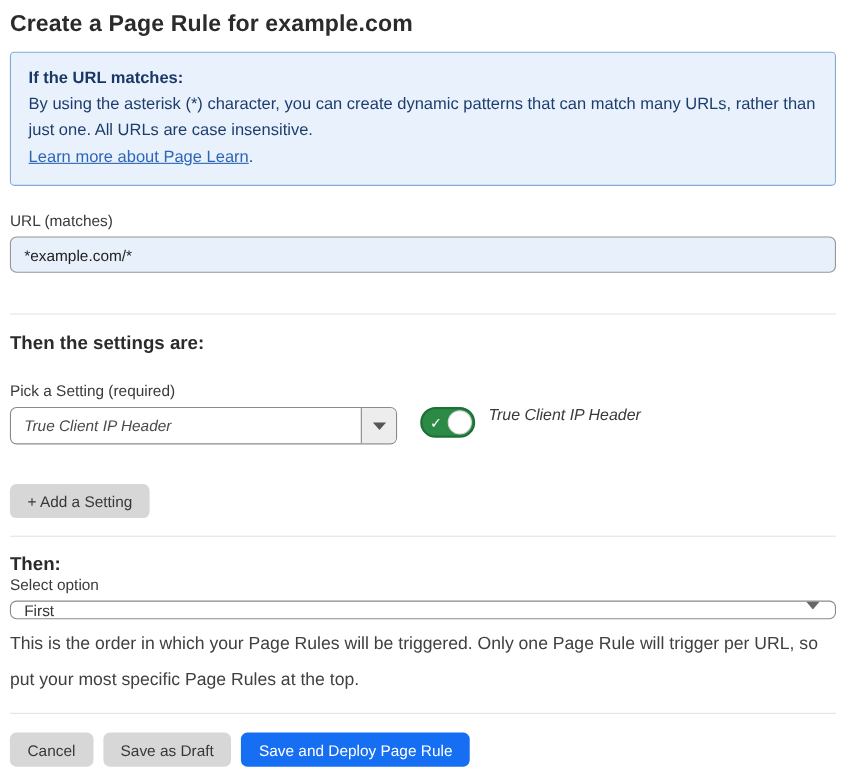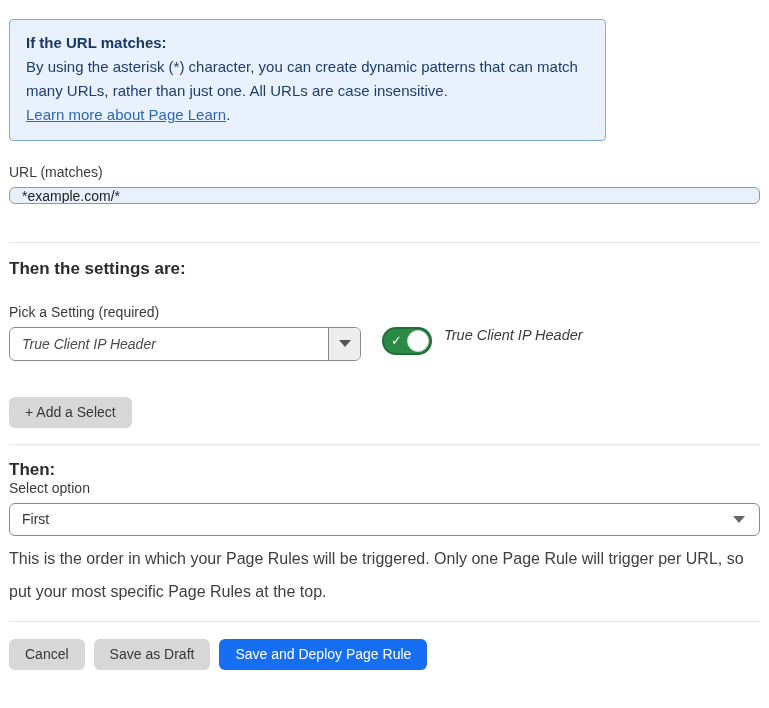--- a/index.html
+++ b/index.html
@@ -16,21 +16,21 @@
     font-size: 21px;
     font-weight: bold;
     color: #2b2b2b;
     letter-spacing: 0.1px;
     margin-top: 4px;
   }
 
   
   .info-box {
     margin-top: 13px;
-    width: 597px;
+    width: 751px;
     background: #e9f2fc;
     border: 1px solid #80abd8;
     border-radius: 4px;
     padding: 11px 16px 13px 16px;
     color: #1d3d6e;
     font-size: 15px;
     line-height: 24px;
   }
   .info-heading { font-weight: bold; color: #1a3866; }
   .info-body { margin-top: 0; }
@@ -45,21 +45,21 @@
     font-size: 14px;
     color: #3a3a3a;
     display: block;
   }
 
   .url-label { margin-top: 23px; }
 
   .url-input {
     margin-top: 7px;
     width: 751px;
-    height: 17px;
+    height: 33px;
     background: #e8f0fb;
     border: 1px solid #969696;
     border-radius: 6px;
     font-family: "Liberation Sans", "DejaVu Sans", sans-serif;
     font-size: 14px;
     color: #222222;
     padding: 0 12px;
     outline: none;
   }
 
@@ -178,26 +178,25 @@
     color: #ffffff;
   }
   .add-setting-btn { margin-top: 36px; display: inline-block; }
 
   .order-heading { margin-top: 15px; }
   .order-label { }
 
   .order-select {
     margin-top: 7px;
     width: 751px;
-    height: 33px;
+    height: 17px;
     background: #ffffff;
     border: 1px solid #8a8a8a;
     border-radius: 6px;
     display: flex;
-    align-items: center;
     justify-content: space-between;
     padding: 0 14px 0 12px;
     font-size: 14px;
     color: #333333;
     cursor: pointer;
   }
   .order-select .arrow-down {
     border-left-width: 6px;
     border-right-width: 6px;
     border-top-width: 7px;
@@ -217,20 +216,21 @@
     display: flex;
     align-items: center;
   }
   .actions-row .btn + .btn { margin-left: 9px; }
 </style>
 </head>
 <body>
 
 <div class="container">
 
+  <h1 class="page-title">Create a Page Rule for example.com</h1>
 
   <div class="info-box">
     <div class="info-heading">If the URL matches:</div>
     <div class="info-body">By using the asterisk (*) character, you can create dynamic patterns that can match many URLs, rather than just one. All URLs are case insensitive.</div>
     <div>
       <a class="info-link">Learn more about Page Learn</a><span class="info-link-suffix">.</span>
     </div>
   </div>
 
   <label class="field-label url-label">URL (matches)</label>
@@ -250,21 +250,21 @@
       </div>
     </div>
 
     <div class="toggle">
       <span class="toggle-check">✓</span>
       <span class="toggle-knob"></span>
     </div>
     <span class="toggle-label">True Client IP Header</span>
   </div>
 
-  <button class="btn btn-gray add-setting-btn">+ Add a Select</button>
+  <button class="btn btn-gray add-setting-btn">+ Add a Setting</button>
 
   <div class="divider divider-2"></div>
 
   <h2 class="section-heading order-heading">Then:</h2>
 
   <label class="field-label order-label">Select option</label>
 
   <div class="order-select">
     <span>First</span>
     <span class="arrow-down"></span>

